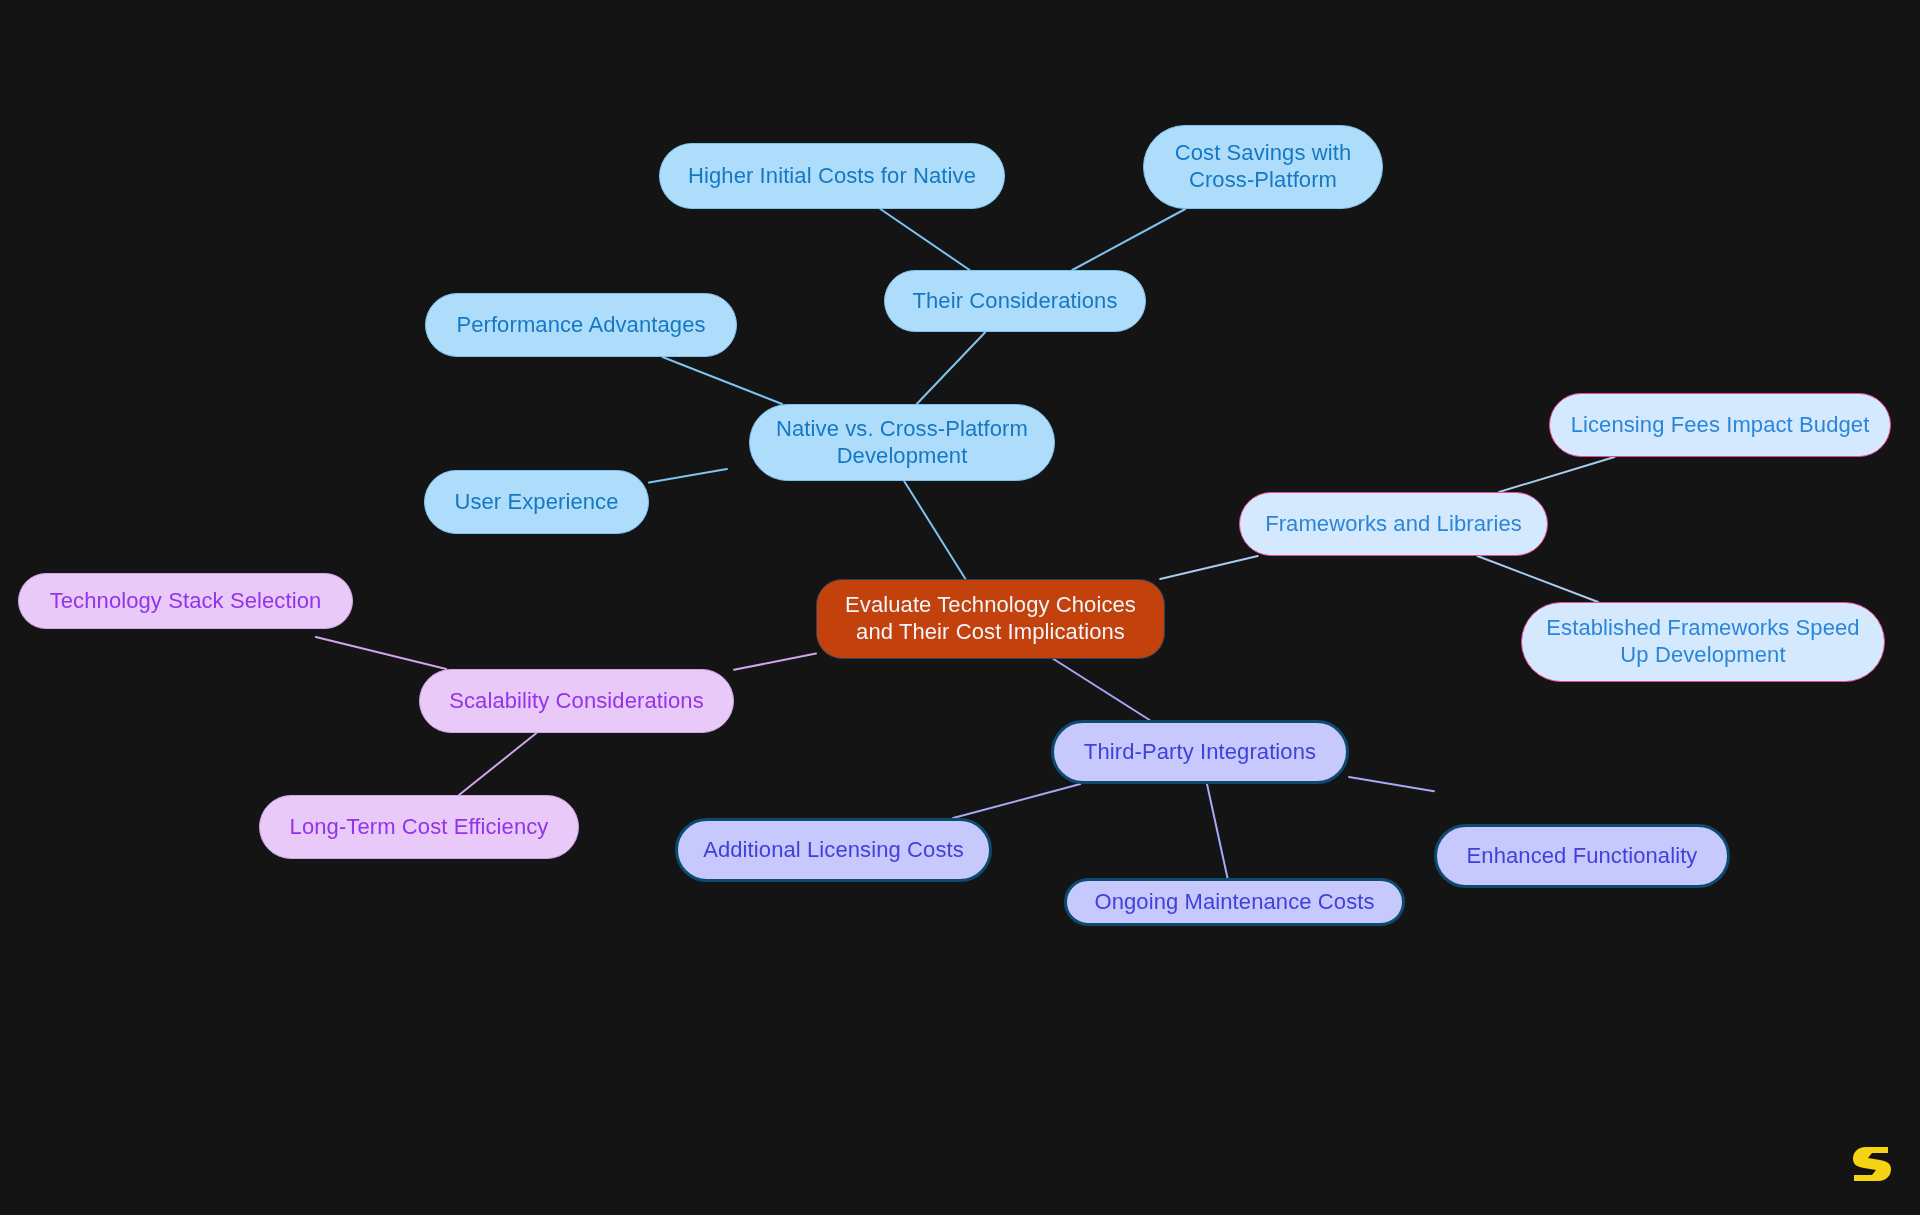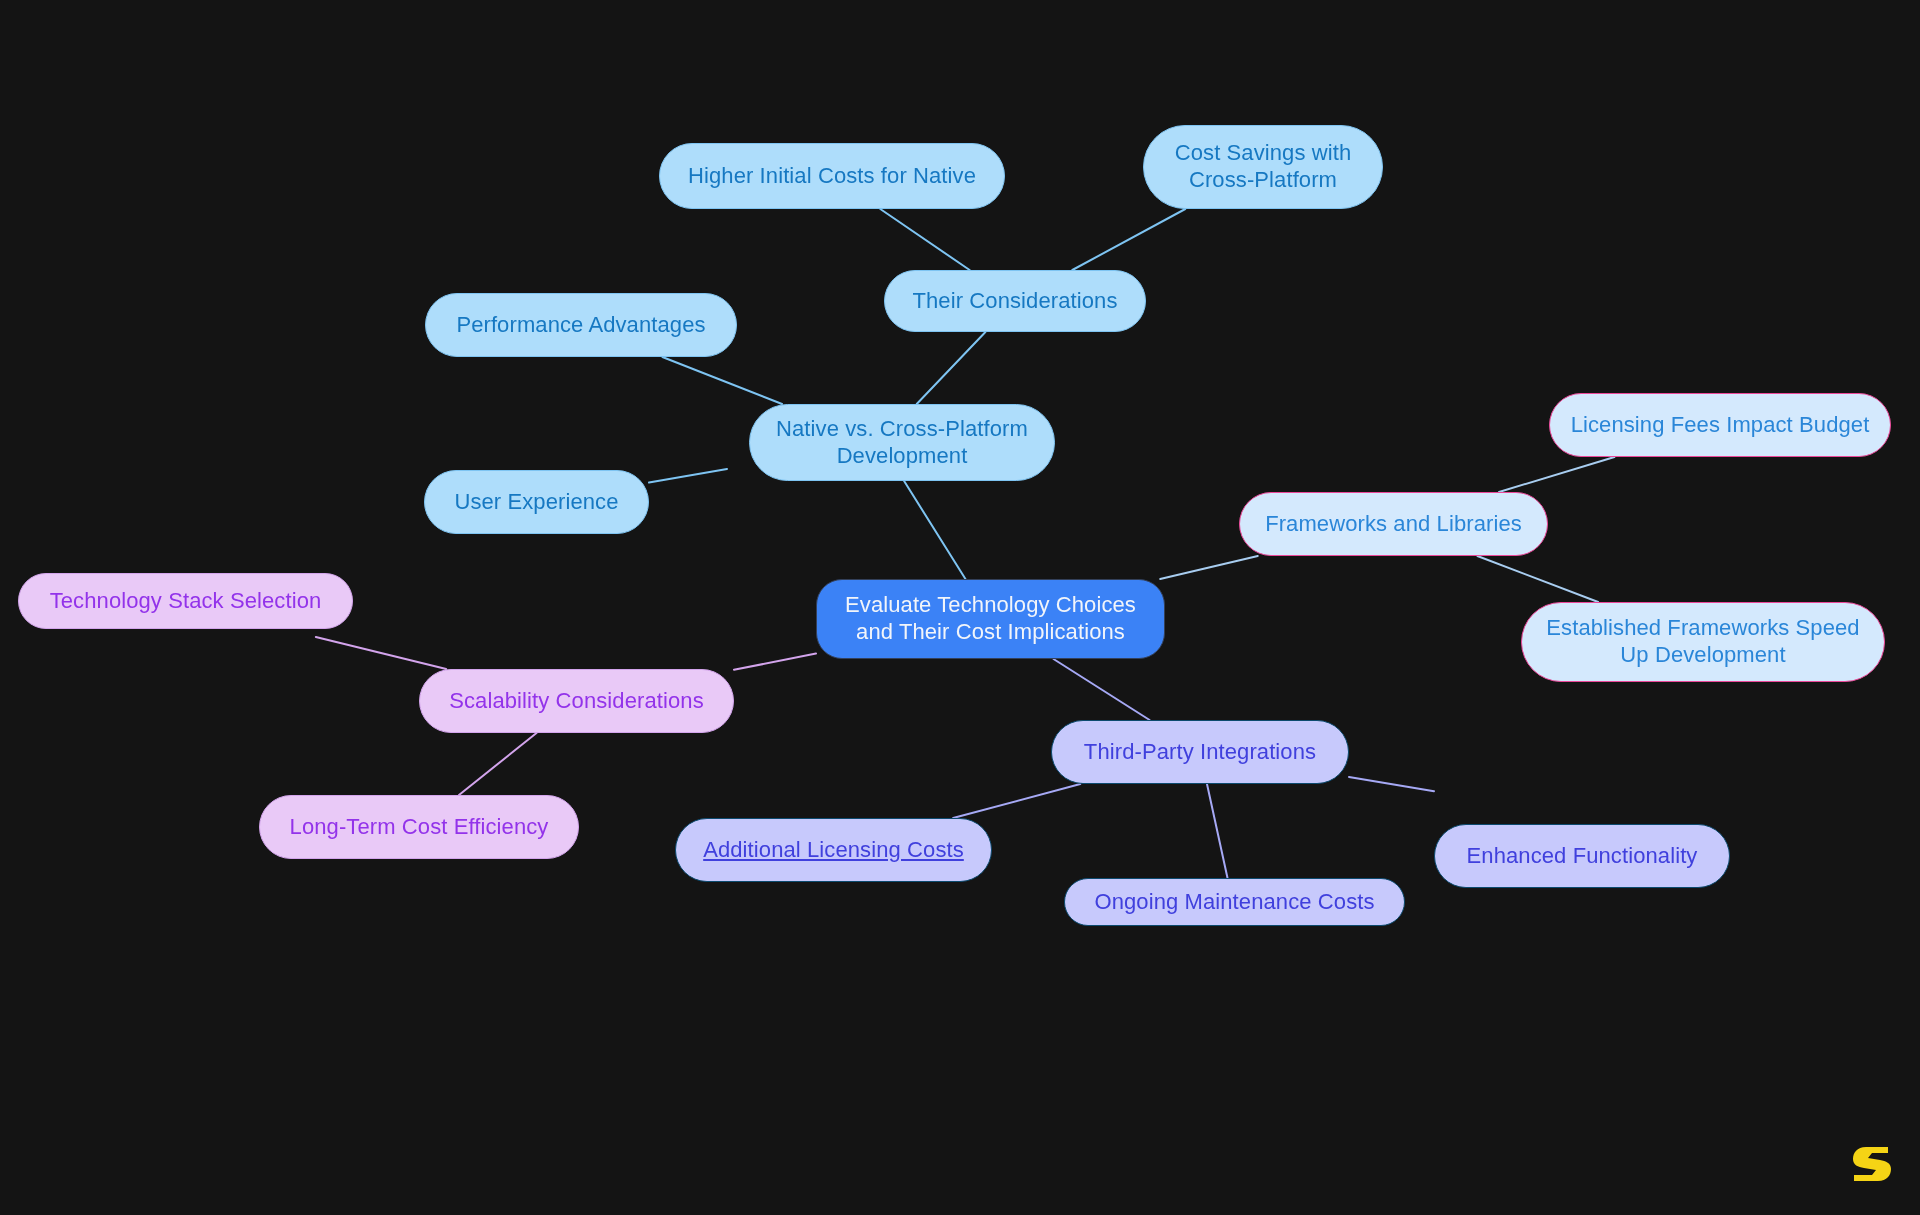--- a/index.html
+++ b/index.html
@@ -31,21 +31,21 @@
     align-items: center;
     justify-content: center;
     text-align: center;
     border-radius: 999px;
     line-height: 1.22;
     white-space: pre-line;
     letter-spacing: 0.1px;
     padding: 0 10px;
   }
   .node.root {
-    background: #3b82f6;
+    background: #c2410c;
     border: 1px solid #33405a;
     color: #f2f5fa;
     border-radius: 26px;
     font-size: 22px;
   }
   .node.blue {
     background: #aeddfb;
     border: 1px solid #7ec4f2;
     color: #1678c2;
     font-size: 22px;
@@ -57,21 +57,21 @@
     font-size: 22px;
   }
   .node.violet {
     background: #e9c9f7;
     border: 1px solid #d3a4ec;
     color: #9333ea;
     font-size: 22px;
   }
   .node.indigo {
     background: #c7c9fc;
-    border: 1px solid #0c4a6e;
+    border: 3px solid #0c4a6e;
     color: #4040dd;
     font-size: 22px;
   }
   #logo {
     position: absolute;
     right: 26px;
     bottom: 28px;
     width: 44px;
     height: 46px;
   }
@@ -112,21 +112,21 @@
       <div class="node blue" style="left: 425px; top: 293px; width: 312px; height: 64px;">Performance Advantages</div>
       <div class="node blue" style="left: 424px; top: 470px; width: 225px; height: 64px;">User Experience</div>
       <div class="node blue-pale" style="left: 1239px; top: 492px; width: 309px; height: 64px;">Frameworks and Libraries</div>
       <div class="node blue-pale" style="left: 1549px; top: 393px; width: 342px; height: 64px;">Licensing Fees Impact Budget</div>
       <div class="node blue-pale" style="left: 1521px; top: 602px; width: 364px; height: 80px;">Established Frameworks Speed
 Up Development</div>
       <div class="node violet" style="left: 18px; top: 573px; width: 335px; height: 56px;">Technology Stack Selection</div>
       <div class="node violet" style="left: 419px; top: 669px; width: 315px; height: 64px;">Scalability Considerations</div>
       <div class="node violet" style="left: 259px; top: 795px; width: 320px; height: 64px;">Long-Term Cost Efficiency</div>
       <div class="node indigo" style="left: 1051px; top: 720px; width: 298px; height: 64px;">Third-Party Integrations</div>
-      <div class="node indigo" style="left: 675px; top: 818px; width: 317px; height: 64px; text-decoration: underline;">Additional Licensing Costs</div>
+      <div class="node indigo" style="left: 675px; top: 818px; width: 317px; height: 64px;">Additional Licensing Costs</div>
       <div class="node indigo" style="left: 1064px; top: 878px; width: 341px; height: 48px;">Ongoing Maintenance Costs</div>
       <div class="node indigo" style="left: 1434px; top: 784px; width: 296px; height: 64px; margin-top: 40px;">Enhanced Functionality</div>
     </div>
 
   <svg id="logo" viewBox="0 0 44 46">
     <path d="M38 6 L16 6 C7 6 3 12 3 18 C3 24 8 26 14 27 L26 29 L22 34 L4 34 L4 40 L28 40 C37 40 41 34 41 28 C41 22 36 20 30 19 L18 17 L22 12 L38 12 Z" fill="#f5d415"></path>
   </svg>
 
 </div>
 

